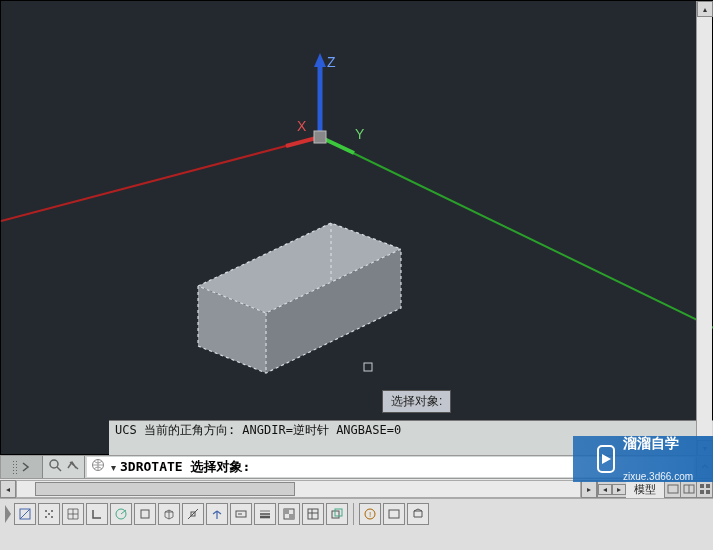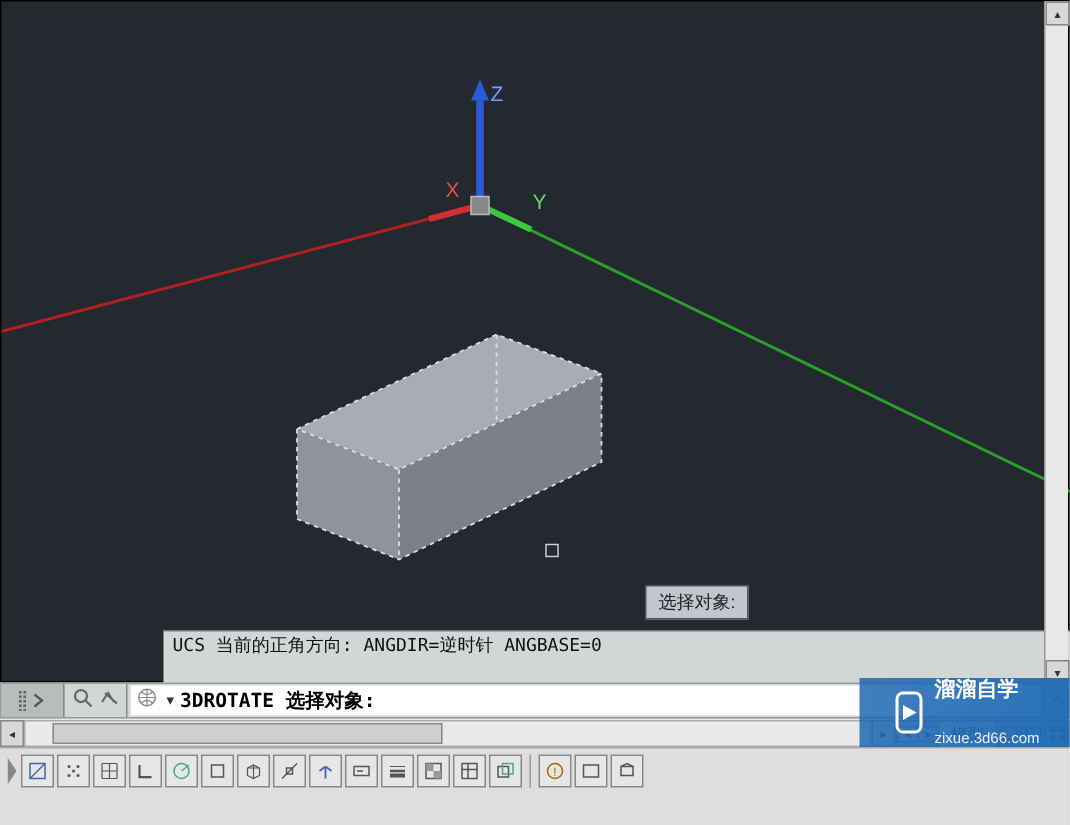--- a/index.html
+++ b/index.html
@@ -13,21 +13,20 @@
   }
   .viewport svg { position: absolute; left: 0; top: 0; }
   .tooltip {
     position: absolute;
     left: 381px; top: 389px;
     background: #c2c7cf;
     border: 1px solid #555;
     padding: 2px 8px;
     font-size: 12px;
     color: #222;
-    margin-left: 48px;
   }
   .cmd-history {
     position: absolute;
     left: 85px; top: 419px;
     width: 628px; height: 36px;
     background: #d2d6d5;
     border-top: 1px solid #777;
     font-family: "SimSun", monospace;
     font-size: 12px;
     color: #111;
@@ -166,21 +165,21 @@
     color: #444;
   }
   .sbtn svg { display:block; }
   .divider {
     width: 1px; height: 22px;
     background: #999;
     margin: 0 3px;
   }
   .watermark {
     position: absolute;
-    right: 0; bottom: 52px;
+    right: 0; bottom: 68px;
     width: 140px; height: 46px;
     background: linear-gradient(90deg, rgba(30,105,180,0.85), rgba(30,105,180,0.95));
     display: flex;
     align-items: center;
     gap: 8px;
     padding: 0 24px;
     color: #fff;
   }
   .watermark .play {
     width: 28px; height: 28px;

